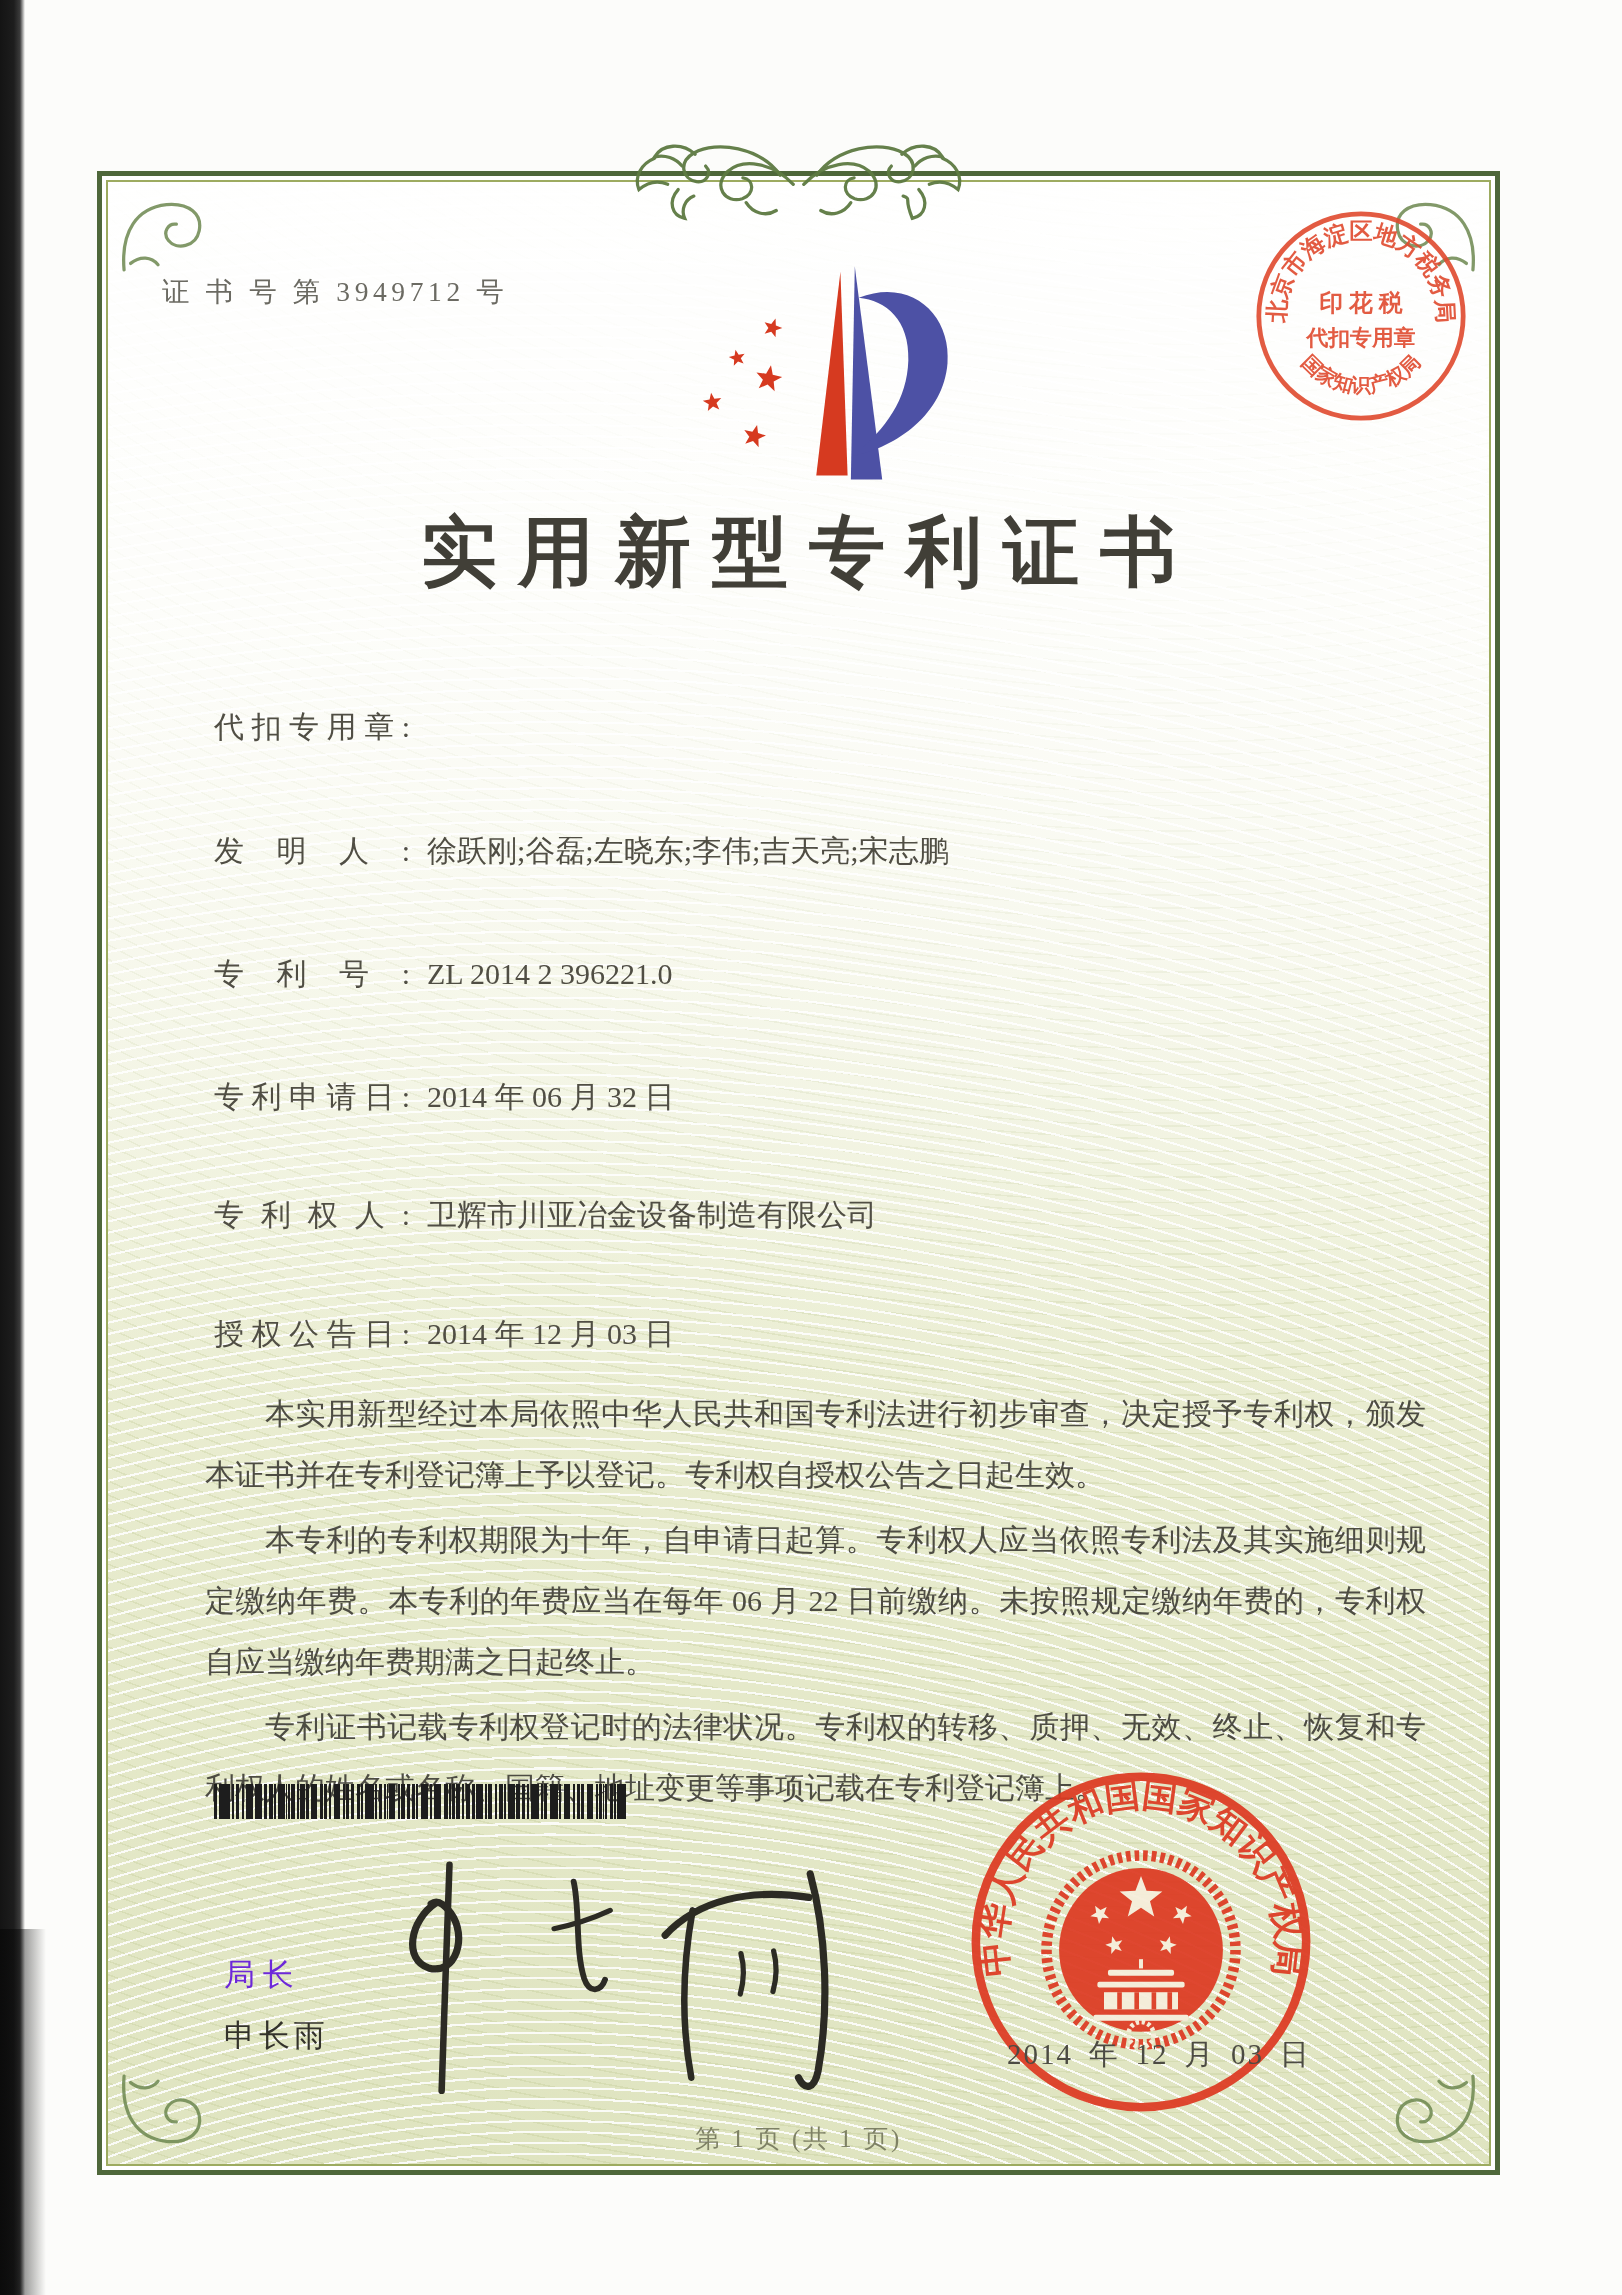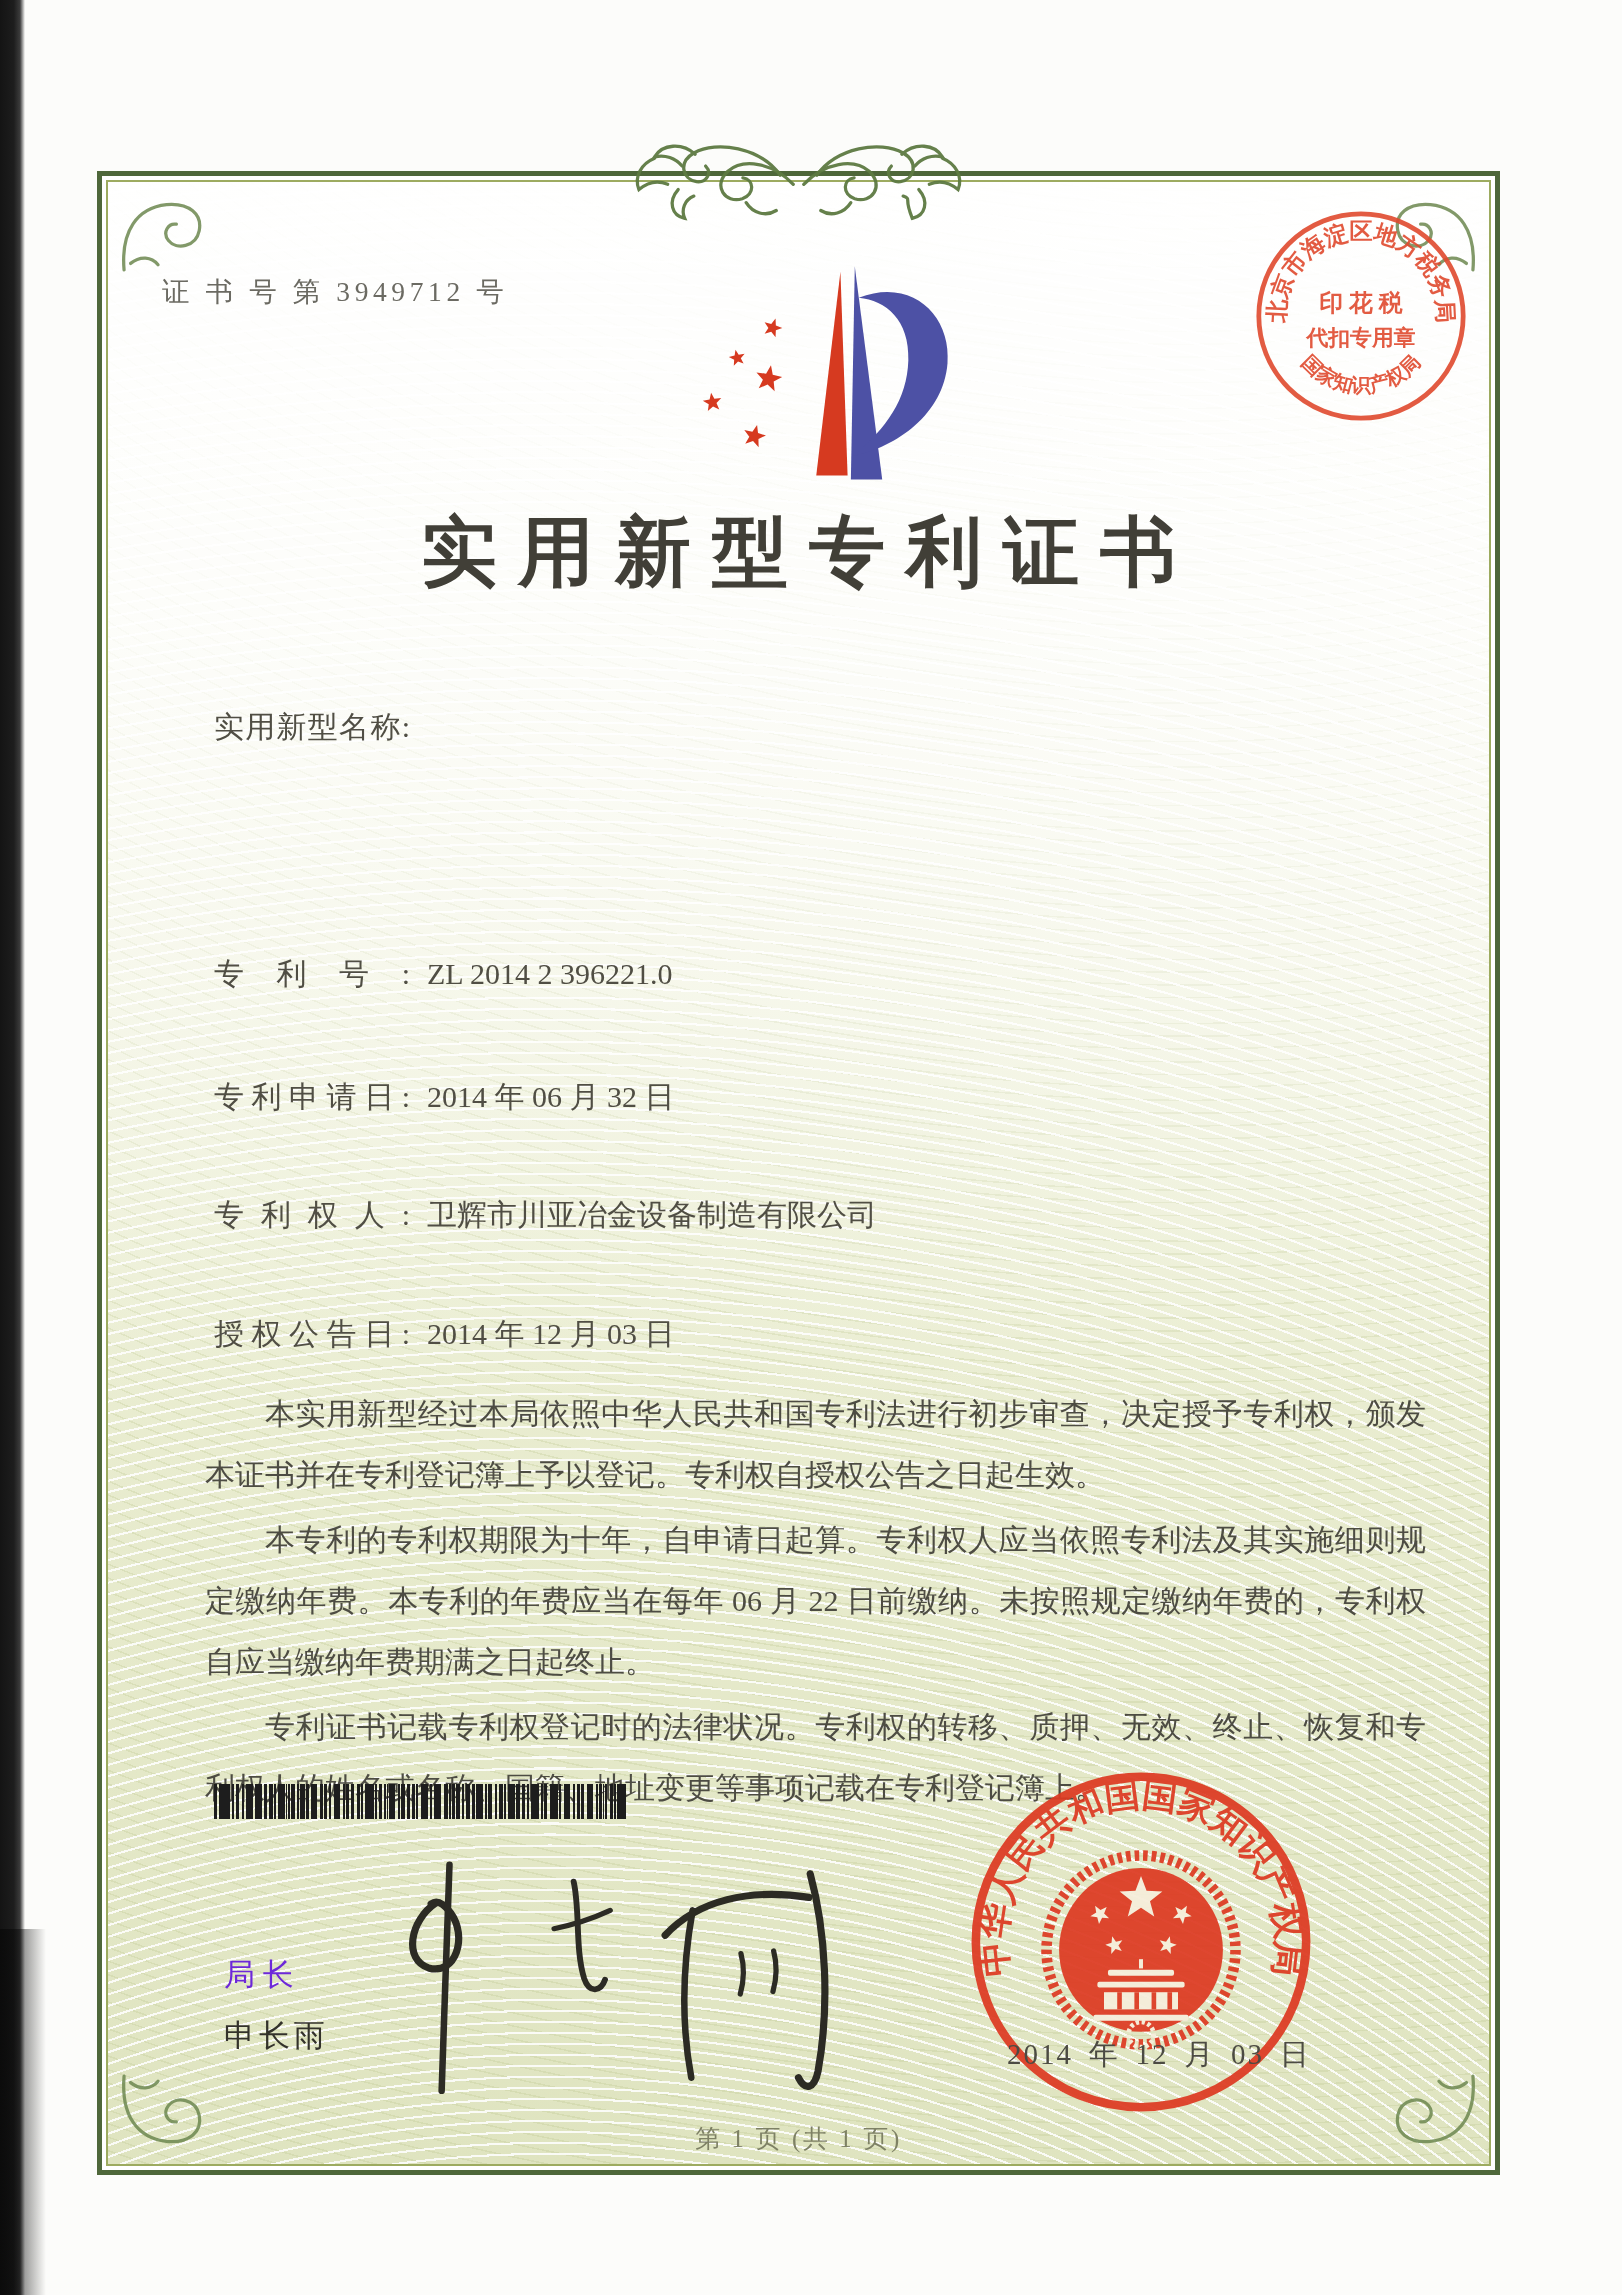--- a/index.html
+++ b/index.html
@@ -146,21 +146,25 @@
           <use href="#star5" transform="translate(104,150) scale(13) rotate(-12)"></use>
           <use href="#star5" transform="translate(152,182) scale(21) rotate(10)"></use>
           <use href="#star5" transform="translate(66,218) scale(15) rotate(-8)"></use>
           <use href="#star5" transform="translate(130,270) scale(18) rotate(14)"></use>
         </g>
       </svg>
 
       <div class="title">实用新型专利证书</div>
 
       <div class="row" style="top:531px">
-        <span class="lab">实用新型名称:</span>
+        <span class="lab">代扣专用章:</span>
+      </div>
+      <div class="row" style="top:655px">
+        <span class="lab">发明人:</span>
+        <span class="val">徐跃刚;谷磊;左晓东;李伟;吉天亮;宋志鹏</span>
       </div>
       <div class="row" style="top:778px">
         <span class="lab">专利号:</span>
         <span class="val">ZL 2014 2 396221.0</span>
       </div>
       <div class="row" style="top:901px">
         <span class="lab">专利申请日:</span>
         <span class="val">2014 年 06 月 32 日</span>
       </div>
       <div class="row" style="top:1019px">

